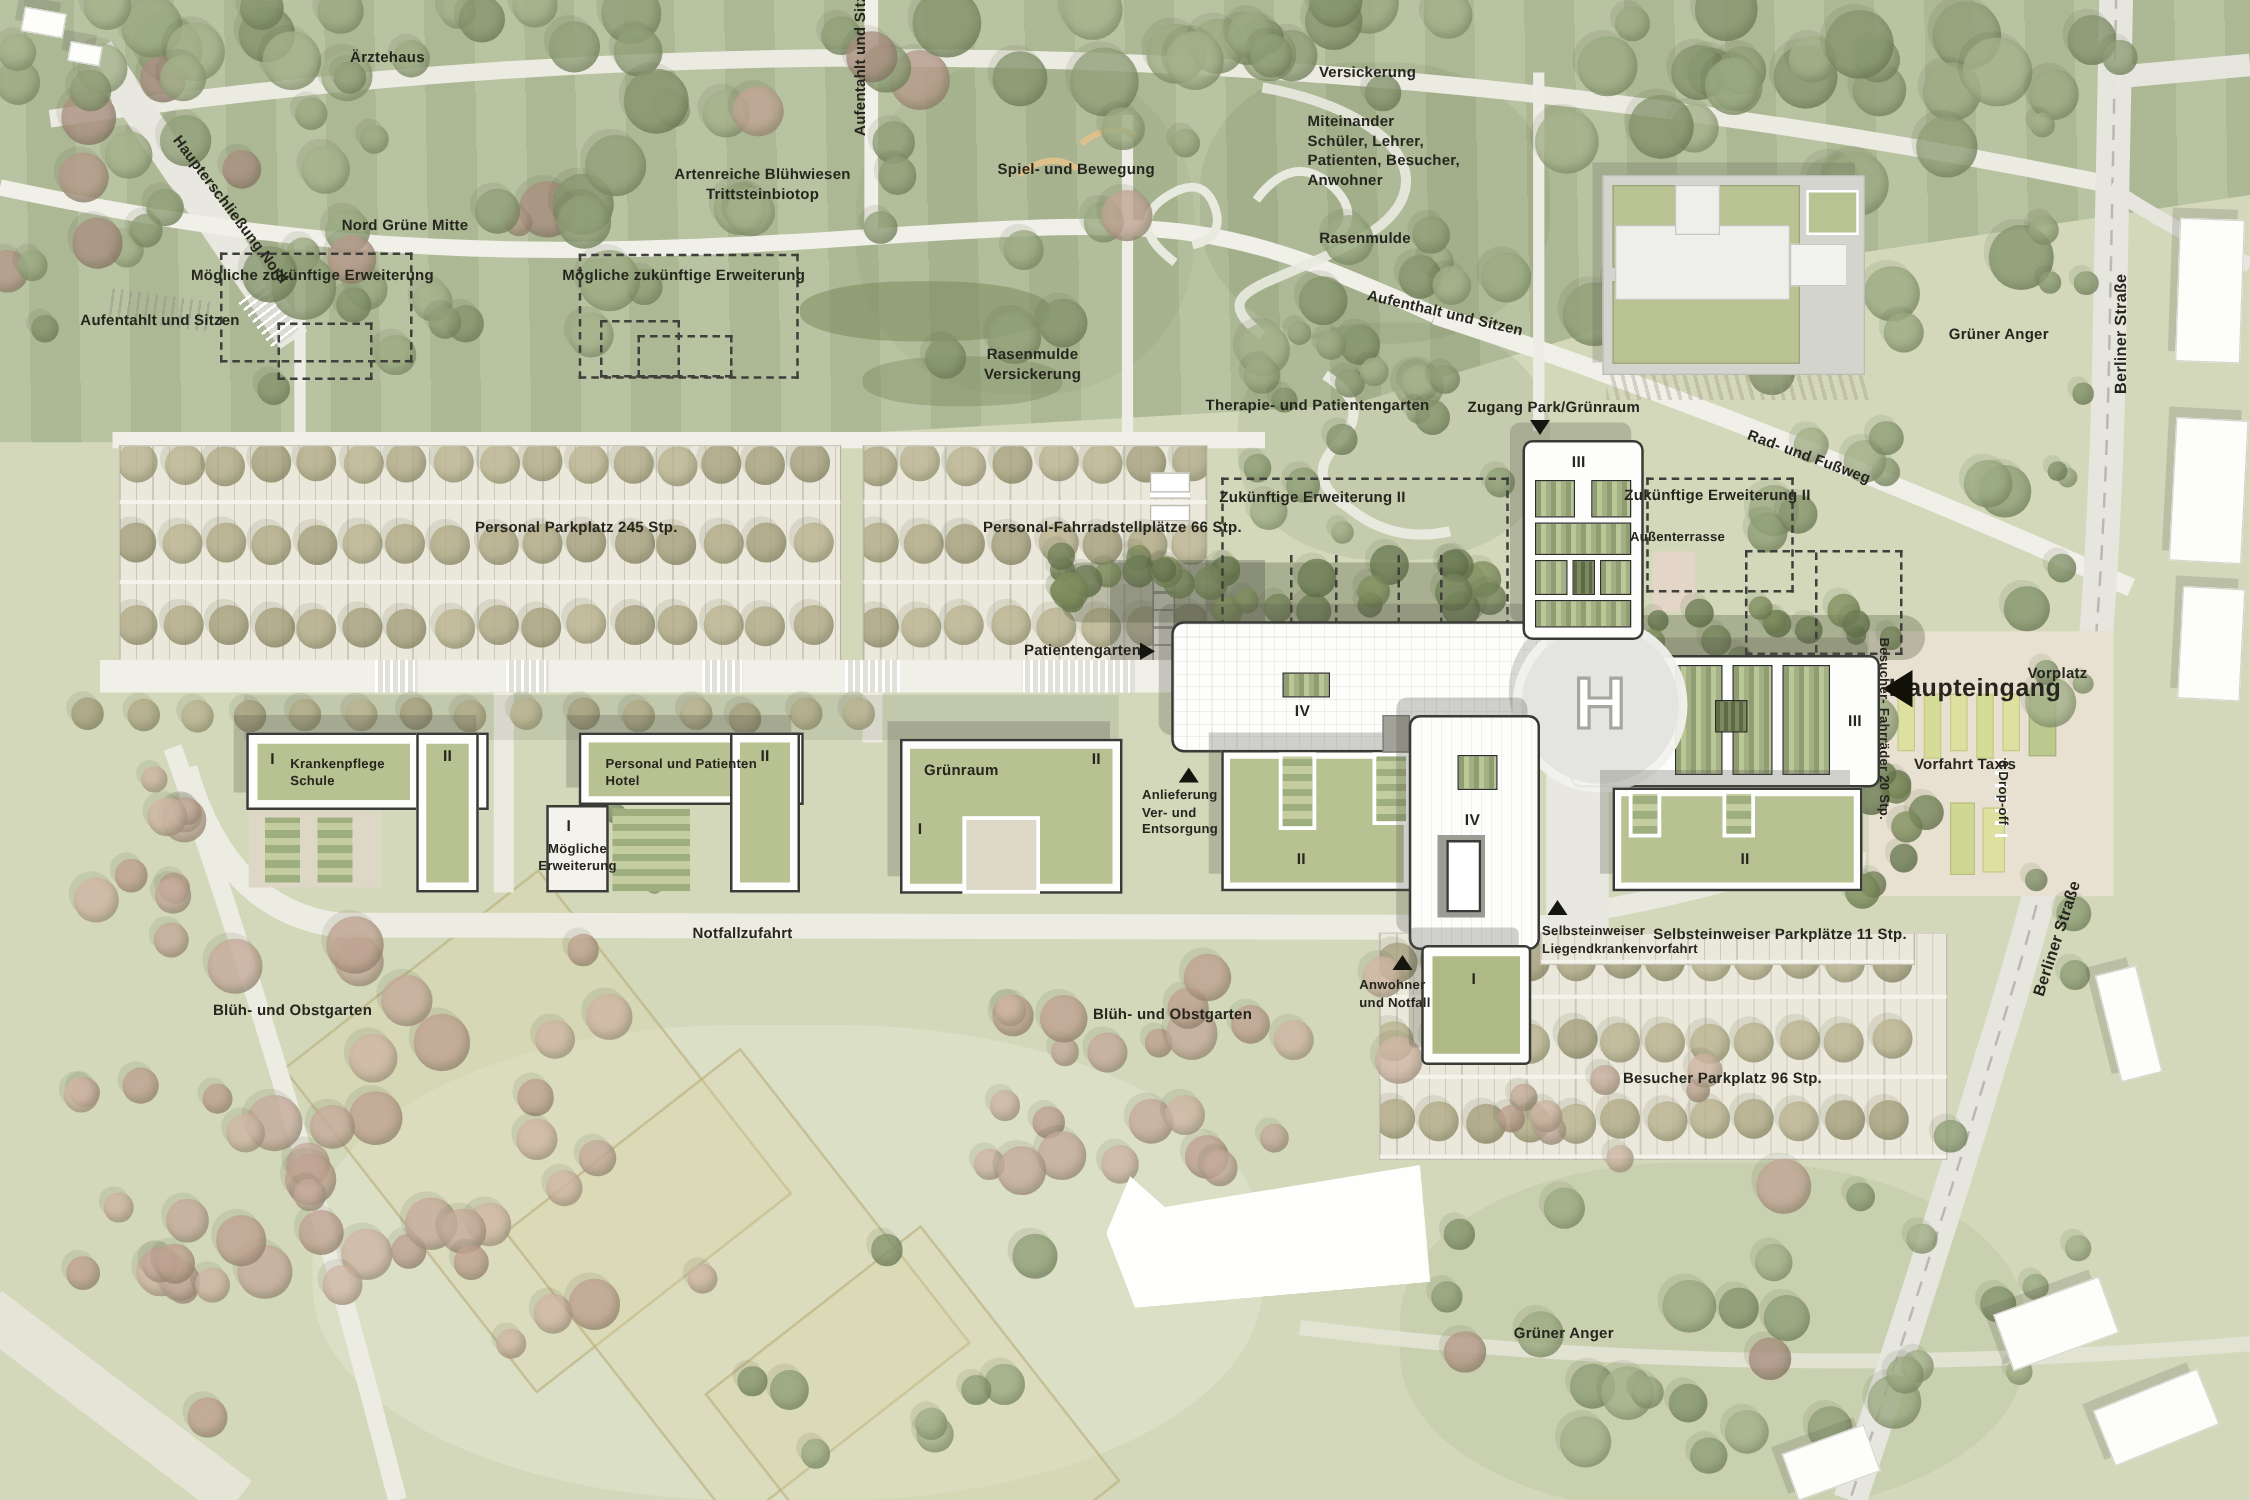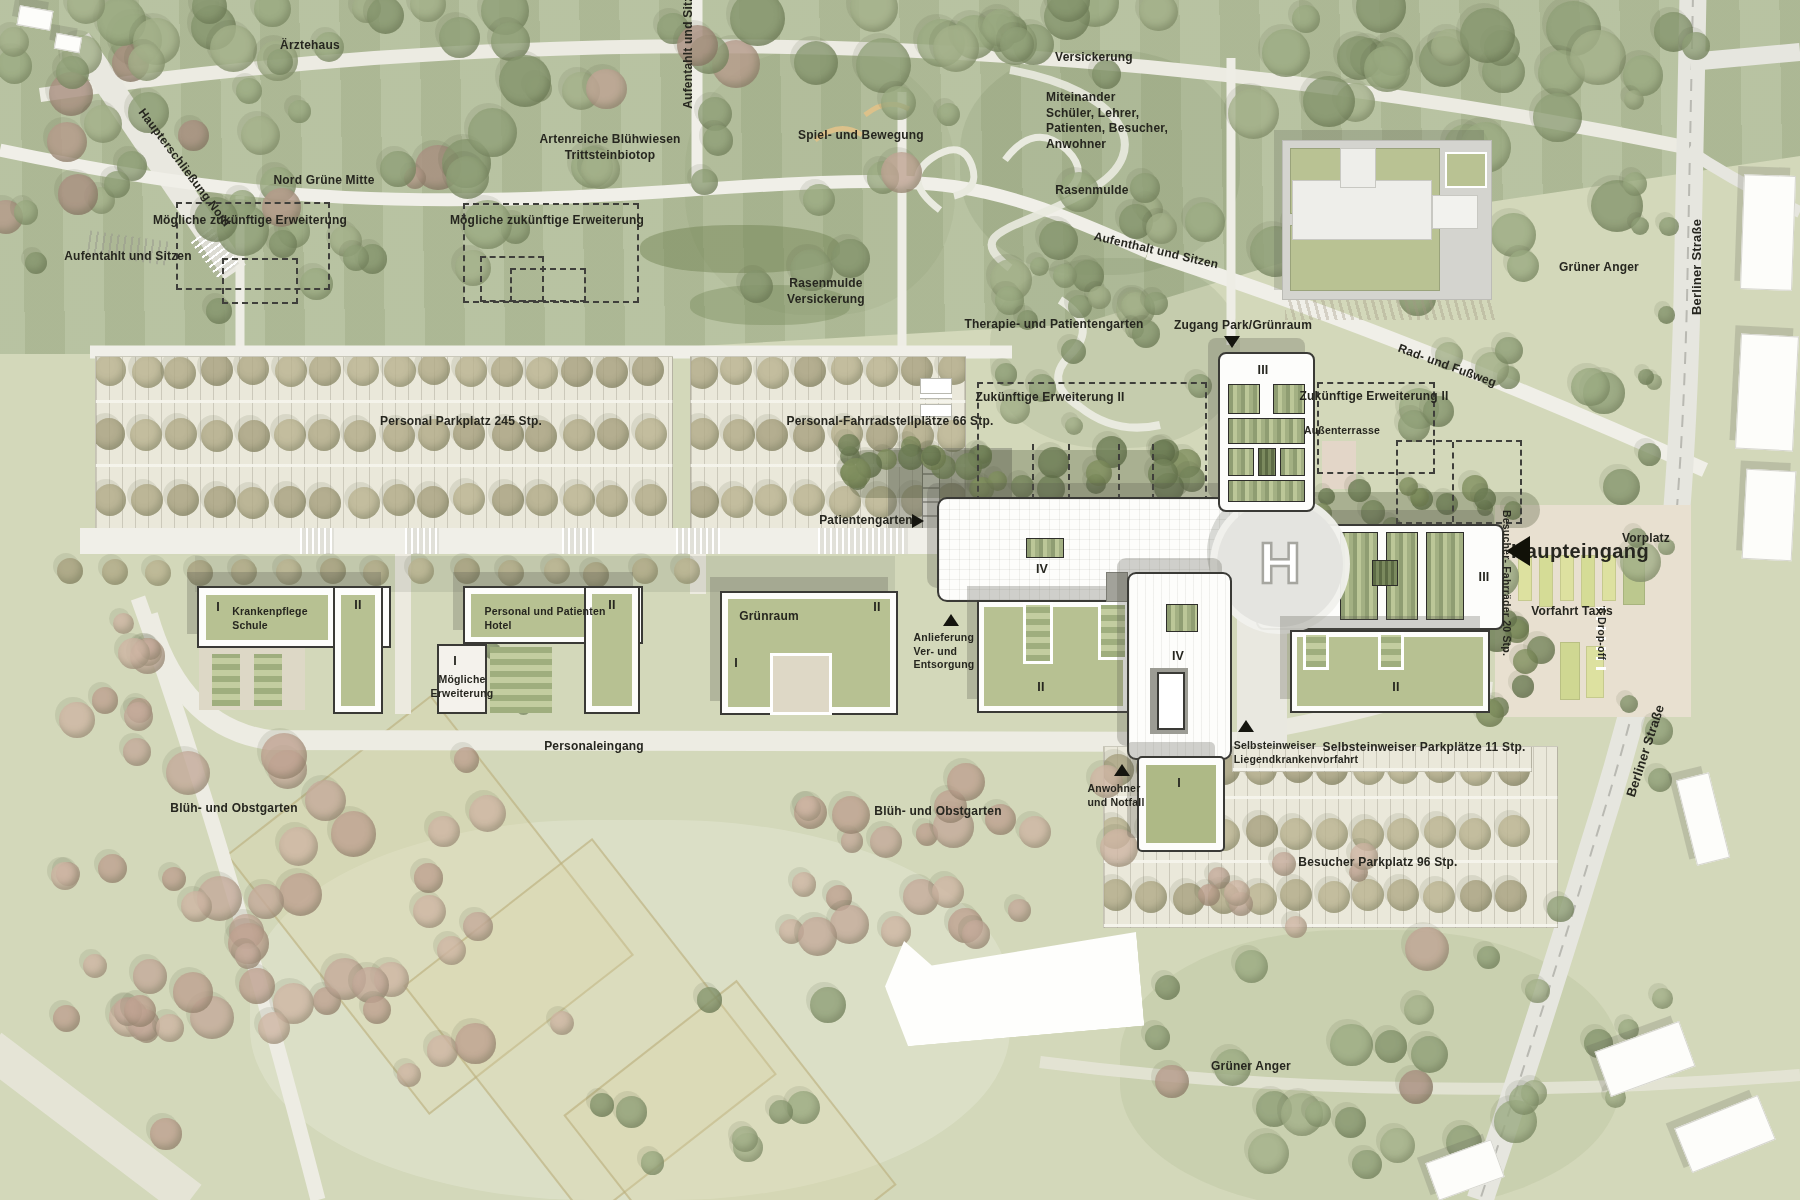--- a/index.html
+++ b/index.html
@@ -783,21 +783,21 @@
 Schule</div>
     <div class="lbl ta-l s" style="left:545px;top:619px;">Personal und Patienten
 Hotel</div>
     <div class="lbl s" style="left:462px;top:687px;">Mögliche
 Erweiterung</div>
     <div class="lbl" style="left:769px;top:617px;">Grünraum</div>
     <div class="lbl ta-l s" style="left:944px;top:651px;">Anlieferung
 Ver- und
 Entsorgung</div>
     <div class="arr a-up" style="left:943px;top:614px;"></div>
-    <div class="lbl" style="left:594px;top:747px;">Personaleingang</div>
+    <div class="lbl" style="left:594px;top:747px;">Notfallzufahrt</div>
     <div class="lbl ta-l s" style="left:1116px;top:796px;">Anwohner
 und Notfall</div>
     <div class="arr a-up" style="left:1114px;top:764px;"></div>
     <div class="lbl ta-l s" style="left:1296px;top:753px;">Selbsteinweiser
 Liegendkrankenvorfahrt</div>
     <div class="arr a-up" style="left:1238px;top:720px;"></div>
     <div class="lbl" style="left:1424px;top:748px;">Selbsteinweiser Parkplätze 11 Stp.</div>
     <div class="lbl" style="left:1378px;top:863px;">Besucher Parkplatz  96 Stp.</div>
     <div class="lbl" style="left:234px;top:809px;">Blüh- und Obstgarten</div>
     <div class="lbl" style="left:938px;top:812px;">Blüh- und Obstgarten</div>

